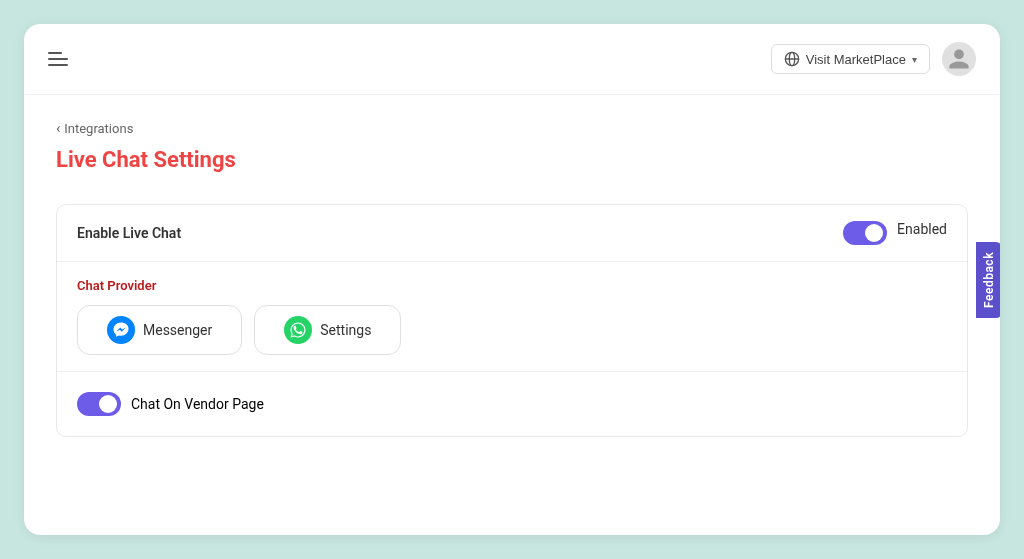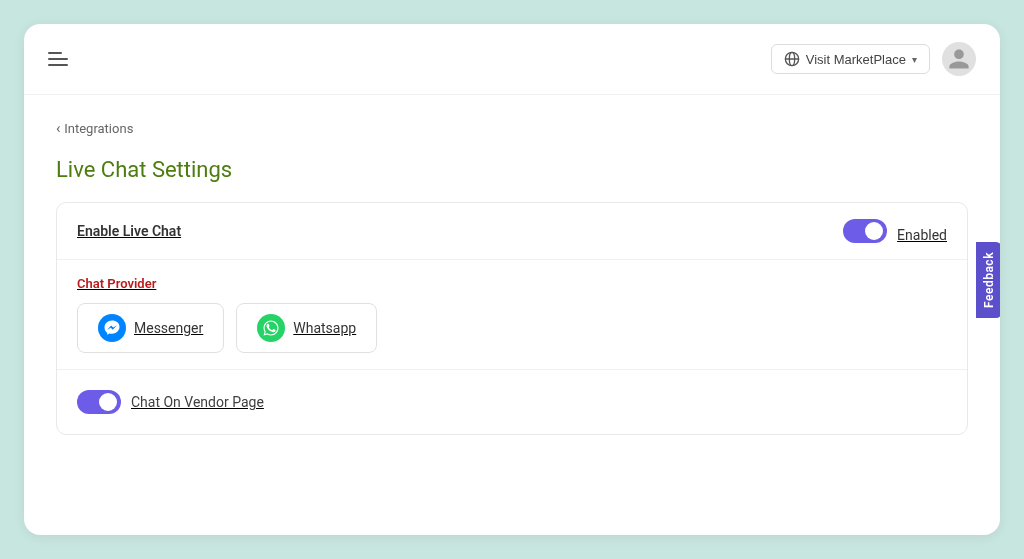--- a/index.html
+++ b/index.html
@@ -96,58 +96,57 @@
       fill: #999;
     }
     
     .content {
       padding: 24px 32px;
       flex: 1;
     }
     .breadcrumb {
       font-size: 13px;
       color: #666;
-      margin-bottom: 20px;
+      margin-bottom: 10px;
       cursor: pointer;
     }
     .breadcrumb::before {
       content: '‹ ';
       font-size: 15px;
     }
     .page-title {
       font-size: 22px;
-      font-weight: 400;
-      color: #4d7c0f;
-      margin-bottom: 20px;
+      font-weight: 700;
+      color: #ef4444;
+      margin-bottom: 32px;
     }
     
     .settings-section {
       border: 1px solid #e8e8e8;
       border-radius: 10px;
       overflow: hidden;
-      text-decoration: underline;
     }
     .setting-row {
       display: flex;
       align-items: center;
       justify-content: space-between;
       padding: 16px 20px;
       border-bottom: 1px solid #f0f0f0;
     }
     .setting-row:last-child {
       border-bottom: none;
     }
     .setting-label {
       font-size: 14px;
       font-weight: 600;
       color: #333;
     }
     .setting-label-normal {
       font-size: 14px;
-      color: #404040;
+      color: #000000;
     }
     
     .toggle {
       position: relative;
       display: inline-block;
       width: 44px;
       height: 24px;
     }
     .toggle-slider {
       position: absolute;
@@ -163,21 +162,21 @@
       width: 18px;
       height: 18px;
       left: 22px;
       top: 3px;
       background: white;
       border-radius: 50%;
       transition: 0.3s;
     }
     .toggle-with-label {
       display: flex;
-      align-items: flex-end;
+      align-items: flex-start;
       gap: 10px;
     }
     .enabled-text {
       font-size: 14px;
       color: #333;
     }
     
     .chat-provider-section {
       padding: 16px 20px;
       border-bottom: 1px solid #f0f0f0;
@@ -189,23 +188,23 @@
       margin-bottom: 12px;
     }
     .provider-options {
       display: flex;
       gap: 12px;
     }
     .provider-card {
       display: flex;
       align-items: center;
       gap: 8px;
-      padding: 10px 20px;
+      padding: 10px 29px;
       border: 1px solid #e0e0e0;
-      border-radius: 8px;
+      border-radius: 13px;
       cursor: pointer;
       font-size: 14px;
       color: #333;
       background: #fff;
       min-width: 130px;
     }
     .provider-icon {
       width: 28px;
       height: 28px;
       border-radius: 50%;
@@ -313,21 +312,21 @@
               <span>Messenger</span>
             </div>
 
             <div class="provider-card">
               <div class="provider-icon whatsapp-icon-bg">
                 <svg viewBox="0 0 24 24">
                   <path d="M17.472 14.382c-.297-.149-1.758-.867-2.03-.967-.273-.099-.471-.148-.67.15-.197.297-.767.966-.94 1.164-.173.199-.347.223-.644.075-.297-.15-1.255-.463-2.39-1.475-.883-.788-1.48-1.761-1.653-2.059-.173-.297-.018-.458.13-.606.134-.133.298-.347.446-.52.149-.174.198-.298.298-.497.099-.198.05-.371-.025-.52-.075-.149-.669-1.612-.916-2.207-.242-.579-.487-.5-.669-.51-.173-.008-.371-.01-.57-.01-.198 0-.52.074-.792.372-.272.297-1.04 1.016-1.04 2.479 0 1.462 1.065 2.875 1.213 3.074.149.198 2.096 3.2 5.077 4.487.709.306 1.262.489 1.694.625.712.227 1.36.195 1.871.118.571-.085 1.758-.719 2.006-1.413.248-.694.248-1.289.173-1.413-.074-.124-.272-.198-.57-.347z"></path>
                   <path d="M12 2C6.477 2 2 6.477 2 12c0 1.89.525 3.66 1.438 5.168L2 22l4.975-1.418A9.955 9.955 0 0012 22c5.523 0 10-4.477 10-10S17.523 2 12 2zm0 18.5a8.48 8.48 0 01-4.347-1.197l-.31-.185-3.216.917.885-3.133-.202-.32A8.5 8.5 0 1112 20.5z"></path>
                 </svg>
               </div>
-              <span>Whatsapp</span>
+              <span>Settings</span>
             </div>
           </div>
         </div>
 
         <div class="toggle-rows">
           <div class="toggle-row">
             <label class="toggle">
 
               <span class="toggle-slider"></span>
             </label>

